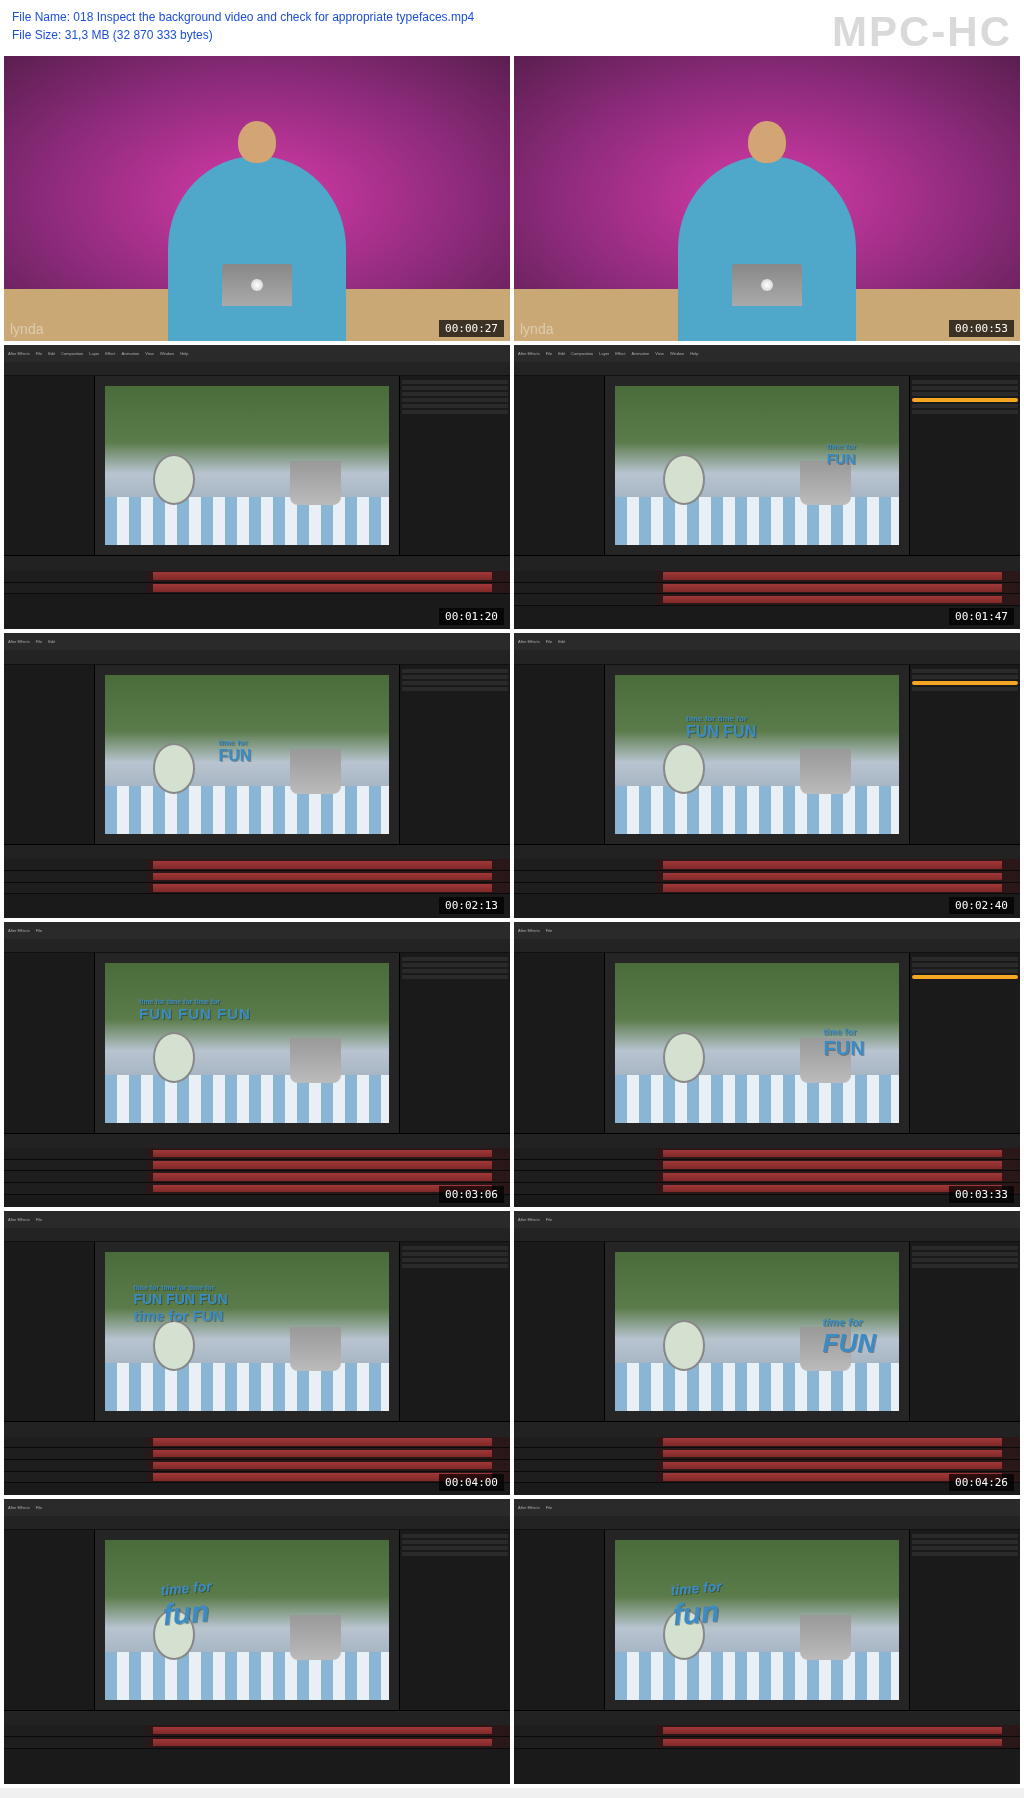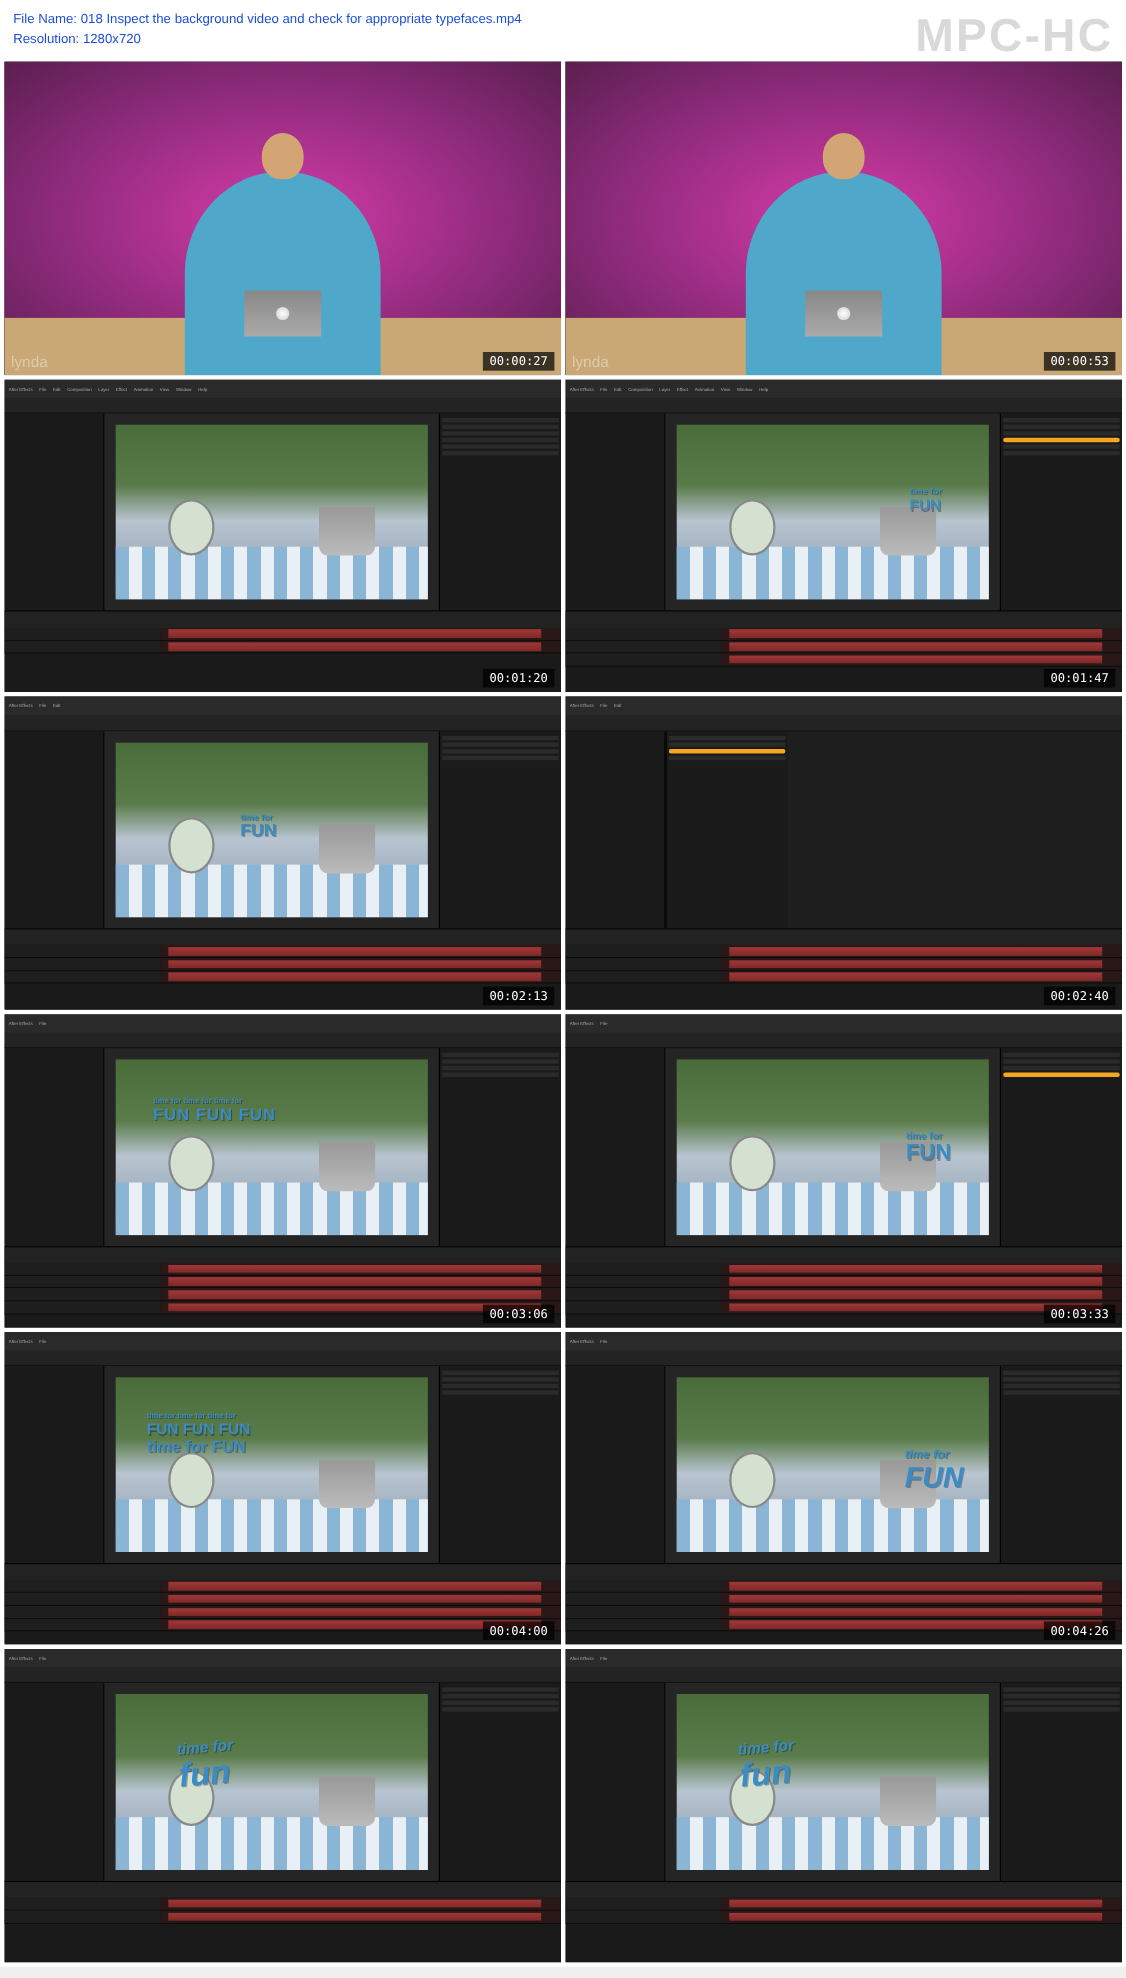--- a/index.html
+++ b/index.html
@@ -42,21 +42,21 @@
 .lynda{position:absolute;bottom:4px;left:6px;color:rgba(255,255,255,0.4);font-size:14px}
 .highlight{border:2px solid #f5a623;border-radius:8px}
 </style>
 </head>
 <body>
 
 <div class="header">
   <div class="watermark">MPC-HC</div>
   <div class="file-info">
     <div><span>File Name:</span> <span>018 Inspect the background video and check for appropriate typefaces.mp4</span></div>
-    <div><span>Resolution:</span> <span>1280x720</span></div>
+    <div><span>File Size:</span> <span>31,3 MB (32 870 333 bytes)</span></div>
   </div>
 </div>
 
 <div class="grid">
 
   <div class="thumb">
     <div class="presenter">
       <div class="desk"></div>
       <div class="person">
           <div class="head"></div>
@@ -261,20 +261,32 @@
   <div class="thumb">
     <div class="ae-thumb">
       <div class="ae-menu">
           <span>After Effects</span>
           <span>File</span>
           <span>Edit</span>
         </div>
       <div class="ae-toolbar"></div>
       <div class="ae-body">
         <div class="ae-left"></div>
+        <div class="ae-center">
+            <div class="ae-viewport">
+              <div class="scene">
+                <div class="tablecloth"></div>
+                <div class="scene-items">
+                  <div class="clock"></div>
+                  <div class="bucket"></div>
+                </div>
+                <div class="fun-text" style="top:25%;left:25%;font-size:8px"><span>time for</span> <span>time for</span><br><span style="font-size:16px">FUN FUN</span></div>
+              </div>
+            </div>
+          </div>
         <div class="ae-right">
             <div class="ae-panel-line"></div>
             <div class="ae-panel-line"></div>
             <div class="ae-panel-line highlight"></div>
             <div class="ae-panel-line"></div>
           </div>
       </div>
       <div class="ae-timeline">
           <div class="tl-header"></div>
           <div class="tl-tracks">

